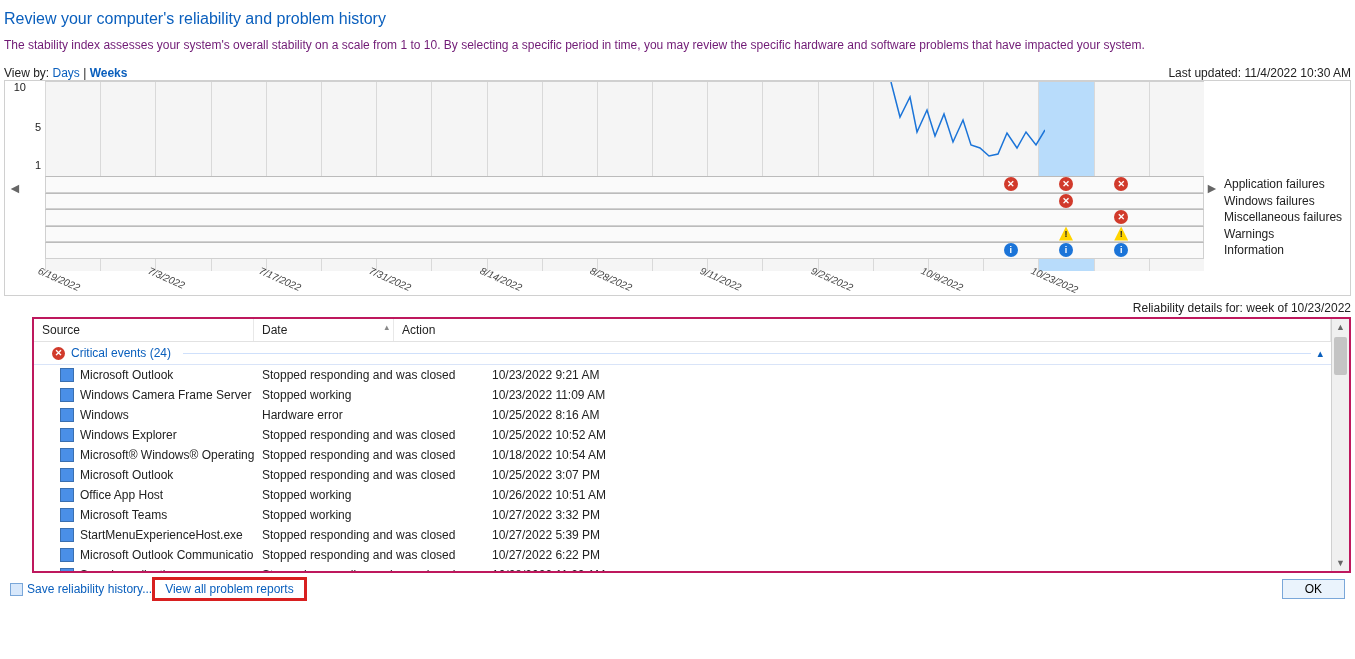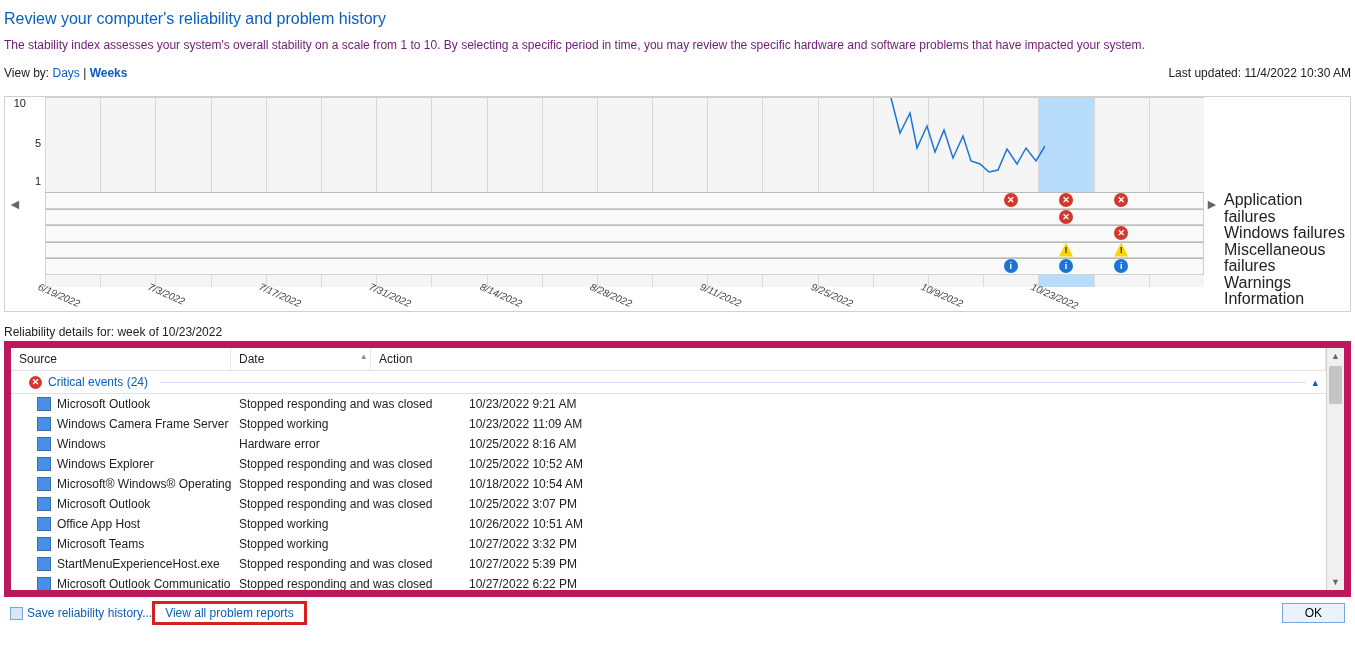--- a/index.html
+++ b/index.html
@@ -6,33 +6,33 @@
   body {
     margin: 0; padding: 4px 4px 0 4px;
     font-family: "Segoe UI", Tahoma, sans-serif;
     font-size: 12px; color: #222;
     background: #fff;
     width: 1355px; height: 659px; overflow: hidden;
   }
   h1 { font-size: 16px; font-weight: 400; color: #0a5fbd; margin: 6px 0 10px 0; }
   .desc { margin: 0 0 14px 0; font-size: 12px; color: #701a75; }
 
-  .viewbar { display: flex; justify-content: space-between; align-items: center; margin-bottom: 16px; }
+  .viewbar { display: flex; justify-content: space-between; align-items: center; margin-bottom: 0; }
   .viewby .lbl { color: #222; }
   .link { color: #0a5fbd; cursor: pointer; }
   .link.sel { font-weight: 700; }
   .upd { color: #222; }
 
   
   .graphwrap { border: 1px solid #d0d0d0; position: relative; padding: 0 2px 0 2px; }
   .arrowcell { width: 16px; display: flex; align-items: center; justify-content: center; color: #666; font-size: 14px; user-select:none; }
   
   .graphflex { display: flex; }
   .graphcol { flex: 1; position: relative; }
-  .labelscol { width: 128px; padding: 98px 0 0 4px; font-size: 16px; line-height: 16.5px; color: #222;}
+  .labelscol { width: 128px; padding: 98px 0 0 4px; font-size: 12px; line-height: 16.5px; color: #222;}
   .yaxis { position: absolute; top: 0; left: 0; width: 22px; height: 92px; font-size: 11px; text-align: right; padding-right:4px;}
   .yaxis .y10 { position: absolute; top: 0; right: 19px;}
   .yaxis .y5  { position: absolute; top: 40px; right: 4px;}
   .yaxis .y1  { position: absolute; top: 78px; right: 4px;}
   .grid { position: absolute; left: 22px; right: 0; top: 0; height: 92px; border: 1px solid #d0d0d0;}
   .gridrows { position: absolute; left: 22px; right: 0; top: 95px; }
   .gridrows .r { height: 16.5px; border: 1px solid #d0d0d0; border-top: 1px solid #bbb; background: #fafafa; position:relative;}
   .cols { position: absolute; left: 22px; right: 0; top: 0; bottom: 24px; display:flex; }
   .cols .c { flex:1; border-left: 1px solid #d9d9d9; background: linear-gradient(#f5f5f5,#f5f5f5); margin-top:1px;}
   .cols .c:nth-child(odd){}
@@ -42,22 +42,22 @@
   .xaxis .x span{ position:absolute; left:-4px; top:4px; transform: rotate(24deg); transform-origin: left top; white-space:nowrap; font-style: italic;}
   .graphcol-inner { position:relative; height: 214px;}
 
   svg.stabline { position:absolute; left:22px; top:1px; right:0; height:90px; pointer-events:none;}
   .iconcell { position:absolute; width:14px; height:14px; border-radius:50%; font-size:9px; font-weight:700; display:flex; align-items:center; justify-content:center; color:#fff;}
   .iconcell.err { background:#d13a2b;}
   .iconcell.info{ background:#1b74d8;}
   .iconcell.warn{ background:#ffd400; color:#222; border-radius:0; clip-path: polygon(50% 0, 100% 100%, 0 100%);}
   
   
-  .details-hdr { margin: 13px 0 2px 0; font-size: 12px;}
-  .table { border: 7px solid #be185d; position:relative; height: 256px; display:flex;}
+  .details-hdr { margin: 5px 0 2px 0; font-size: 12px; text-align: right;}
+  .table { border: 2px solid #be185d; position:relative; height: 256px; display:flex;margin-left:28px;}
   .tcontent { flex:1; overflow:hidden;}
   .thead { display:flex; border-bottom:1px solid #e2e2e2; background:#fff; font-size:12px; }
   .thead .th { padding:4px 8px; border-right:1px solid #e8e8e8; position:relative;}
   .th.src{width:220px;} .th.sum{width:230px;} .th.dat{width:140px;} .th.act{flex:1;}
   .sortind{position:absolute; right:4px; top:3px; font-size:9px; color:#888;}
   .tbody { font-size:12px;}
   .group { color:#0a5fbd; padding:4px 8px 4px 18px; display:flex; align-items:center; gap:6px; border-bottom:1px solid #d9e4f8;}
   .group .gline{flex:1; height:1px; background:#cfe0fb; margin-left:6px;}
   .group .caret{ margin-left:auto; color:#0a5fbd; font-size:11px;}
   .trow { display:flex; padding:2px 0 2px 0;}

